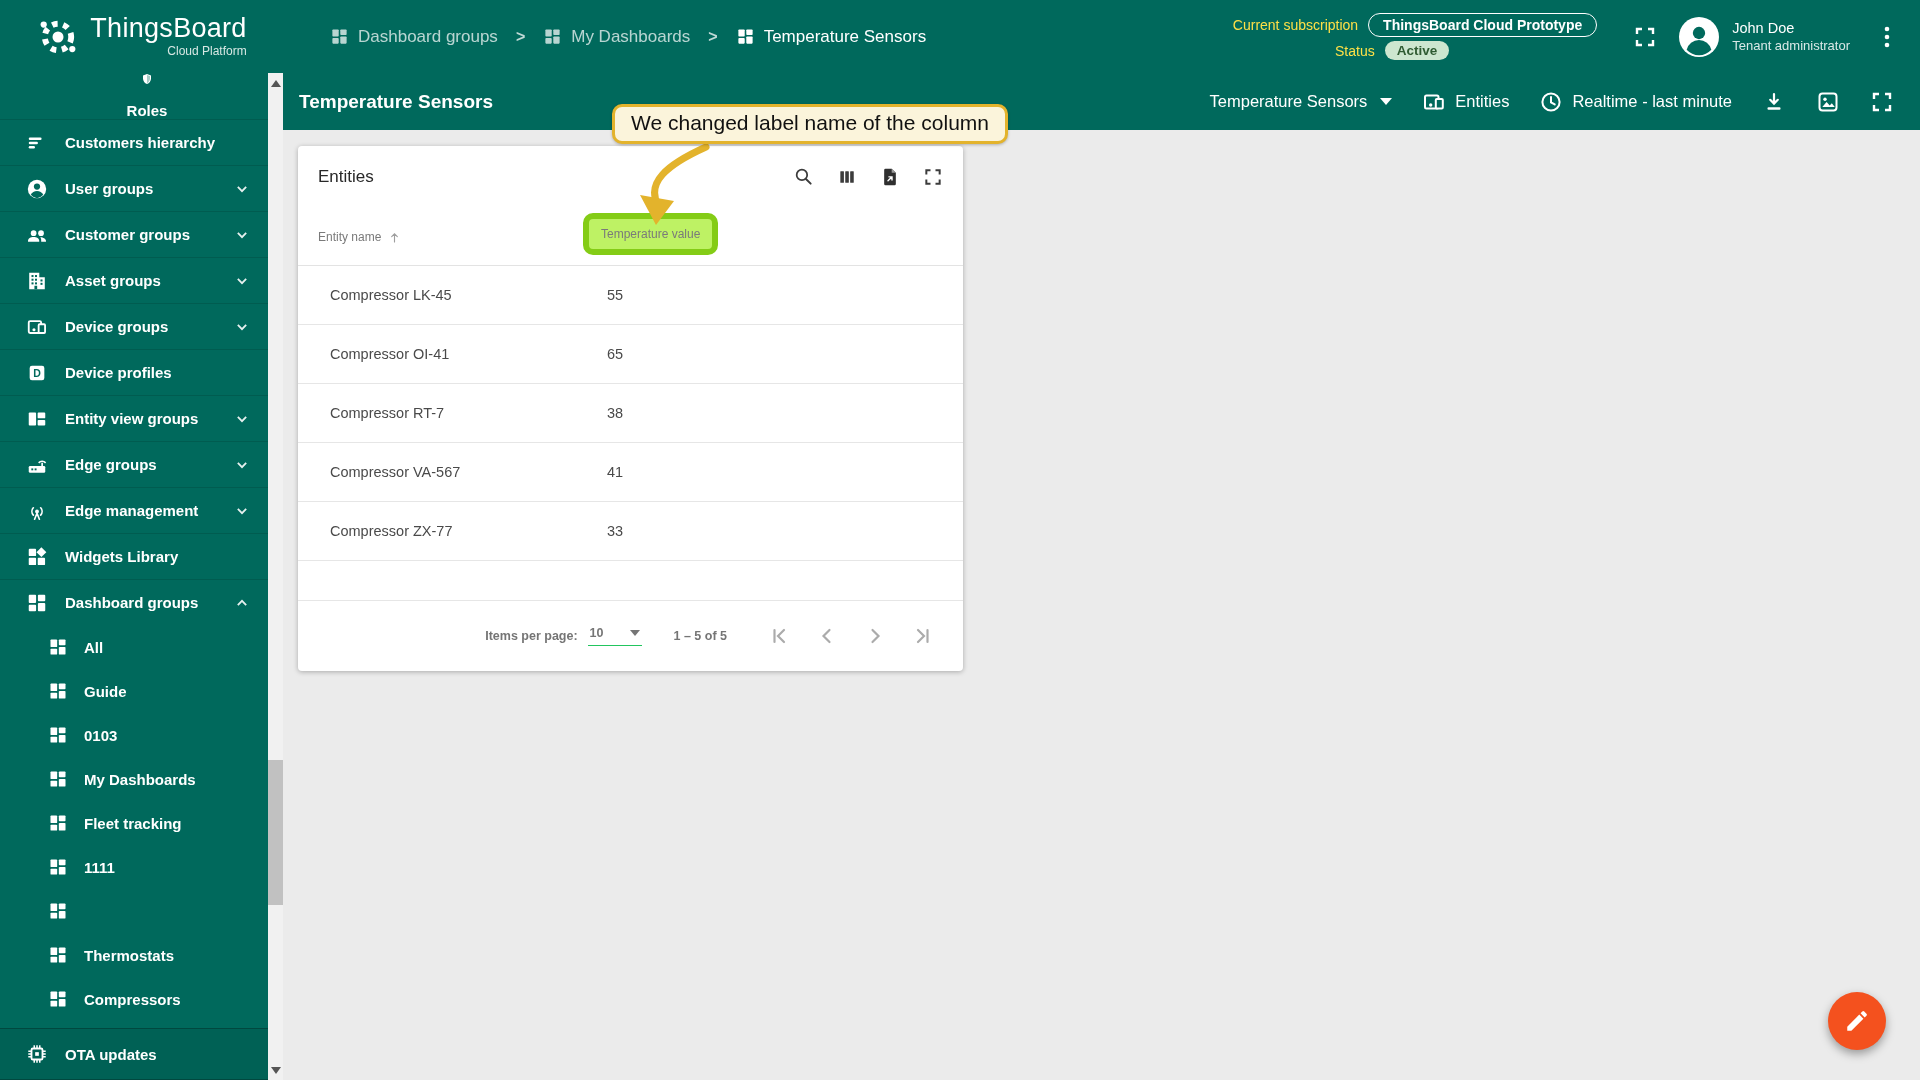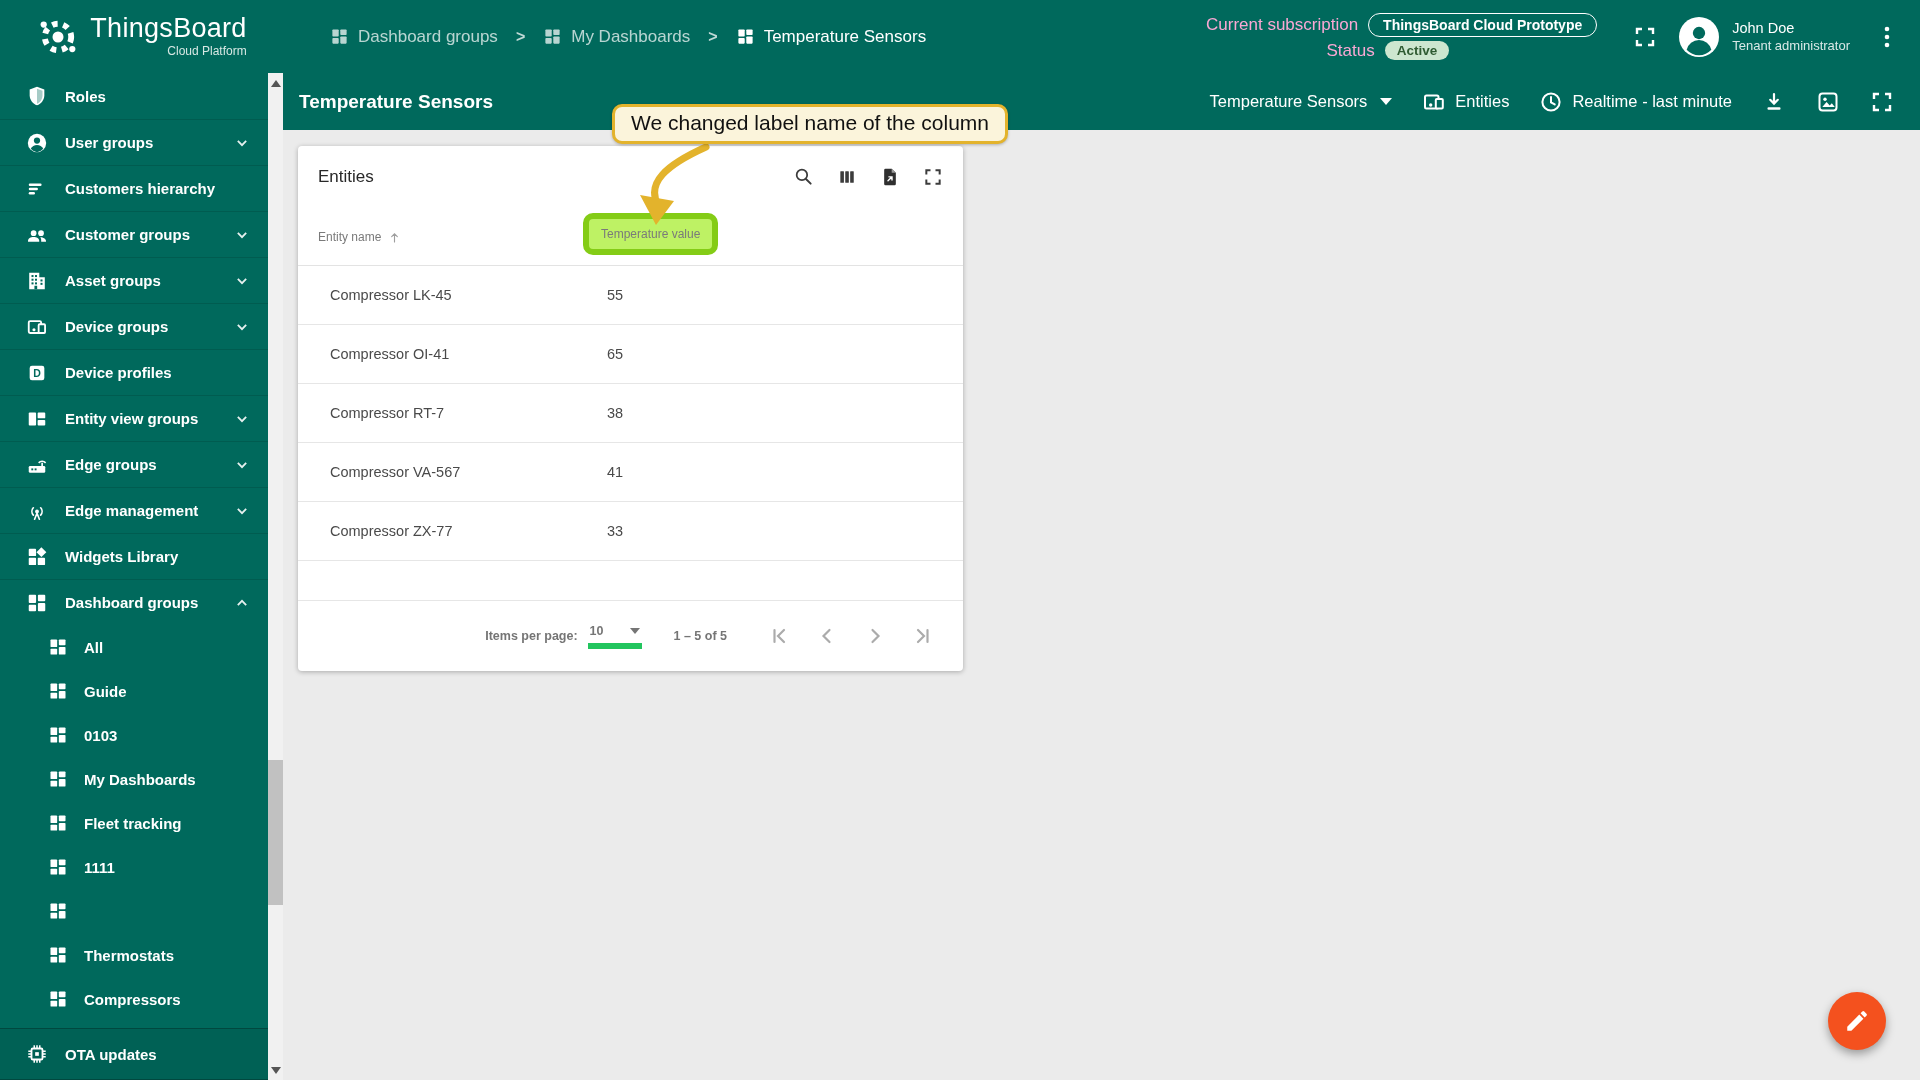--- a/index.html
+++ b/index.html
@@ -18,40 +18,40 @@
   .breadcrumbs { display:flex; align-items:center; gap:14px; padding-left:47px; }
   .crumb { display:flex; align-items:center; gap:9px; color:rgba(255,255,255,.72); font-size:17px; font-weight:500; cursor:pointer; }
   .crumb svg { opacity:.72; }
   .crumb.active { color:#fff; }
   .crumb.active svg { opacity:1; }
   .crumb-sep { color:rgba(255,255,255,.75); font-size:16px; font-weight:700; padding:0 4px; }
 
   .header-right { margin-left:auto; display:flex; align-items:center; padding-right:24px; }
   .sub-block { display:flex; flex-direction:column; align-items:flex-end; gap:4px; margin-right:36px; }
   .sub-row { display:flex; align-items:center; gap:10px; }
-  .sub-label { color:#f9a8d4; font-size:17px; }
+  .sub-label { color:#fde047; font-size:14px; }
   .sub-pill { border:1.5px solid #fff; border-radius:15px; color:#fff; font-size:14px; font-weight:700;
               padding:3px 14px; white-space:nowrap; }
   .status-row { margin-right:148px; }
   .status-pill { background:#CDE6CF; color:#2F5B32; font-weight:700; font-size:13.5px;
                  border-radius:12px; padding:2px 12px; }
   .icon-btn { background:none; border:none; cursor:pointer; display:flex; align-items:center; justify-content:center; }
   .hdr-fullscreen { margin-right:22px; }
   .avatar { width:40px; height:40px; border-radius:50%; background:#fff; display:flex; align-items:center;
             justify-content:center; overflow:hidden; margin-right:13px; cursor:pointer; }
   .user-text { display:flex; flex-direction:column; margin-right:28px; cursor:default; }
   .user-name { color:#fff; font-size:14.5px; }
   .user-role { color:rgba(255,255,255,.85); font-size:13px; margin-top:2px; }
   .kebab { display:flex; flex-direction:column; gap:3px; padding:6px; }
 
   
   .sidebar { position:absolute; left:0; top:73px; width:268px; height:1007px; background:#00695C; z-index:4; }
   .nav-item { height:46px; display:flex; align-items:center; gap:17px; padding-left:26px;
               border-top:1px solid rgba(0,0,0,.12); cursor:pointer; }
-  .nav-item:first-child { border-top:none; }
+  .nav-item:first-child { border-top:none;flex-direction:column; }
   .nav-label { color:#fff; font-size:15px; font-weight:700; white-space:nowrap; }
   .nav-chevron { margin-left:auto; margin-right:16px; display:flex; }
   .nav-child { height:44px; display:flex; align-items:center; gap:16px; padding-left:48px; cursor:pointer; }
   .sidebar-footer { position:absolute; left:0; bottom:0; width:100%; height:52px; display:flex; align-items:center;
                     gap:17px; padding-left:26px; background:rgba(0,0,0,.07);
                     border-top:1px solid rgba(0,0,0,.25); border-bottom:1px solid rgba(0,0,0,.25); cursor:pointer; }
   
   .side-scroll { position:absolute; left:268px; top:73px; width:15px; height:1007px; background:#F1F1F1; z-index:4; }
   .scroll-arrow { position:absolute; left:0; width:15px; height:16px; display:flex; align-items:center; justify-content:center; cursor:pointer; }
   .scroll-arrow.up { top:2px; }
@@ -83,21 +83,21 @@
            margin-top:22px; min-height:48px; border-bottom:1px solid #E3E3E3; }
   .th { color:#7A7A7A; font-size:12px; display:flex; align-items:center; gap:6px; cursor:pointer; }
   .th-highlight { border:6px solid #84cc16; border-radius:10px; padding:8px 12px; margin:4px 0 10px -12px;
                   display:inline-flex; width:max-content; background:#bef264; }
   .trow { display:grid; grid-template-columns:277px 1fr; align-items:center; padding-left:32px;
           height:59px; border-bottom:1px solid #E6E6E6; font-size:14.5px; color:#4A4A4A; cursor:pointer; }
   .tfill { flex:1; border-bottom:1px solid #E6E6E6; }
   .paginator { height:70px; display:flex; align-items:center; justify-content:flex-end;
                color:#757575; font-size:12.5px; padding-right:22px;font-weight:bold; }
   .pg-label { margin-right:10px; }
-  .pg-select { display:flex; align-items:baseline; gap:26px; border-bottom:6px solid #22c55e;
+  .pg-select { display:flex; align-items:baseline; gap:26px; border-bottom:1px solid #22c55e;
                padding:0 2px 5px 2px; margin-right:32px; cursor:pointer; }
   .pg-caret { width:0; height:0; border-left:5px solid transparent; border-right:5px solid transparent;
               border-top:6px solid #757575; align-self:center; }
   .pg-range { margin-right:40px; }
   .pg-btns { display:flex; align-items:center; gap:24px; padding-right:6px; }
   .pg-btns .icon-btn { opacity:.9; }
 
   
   .callout { position:absolute; left:612px; top:104px; z-index:20; background:#FBF4DB;
              border:3px solid #E3B32C; border-radius:10px; padding:4px 16px 6px 16px;
@@ -211,40 +211,40 @@
 
     <div class="nav-item">
       <svg width="22" height="22" viewBox="0 0 24 24" fill="#fff">
           <path d="M12 1.8 4 4.8v6.4c0 4.9 3.4 9.5 8 10.9 4.6-1.4 8-6 8-10.9V4.8z"></path>
           <path d="M12 4v16.4c3.5-1.3 6-5 6-9.2V6.2z" fill="#00695C" opacity=".35"></path>
         </svg>
       <span class="nav-label">Roles</span>
     </div>
 
     <div class="nav-item">
+      <svg width="22" height="22" viewBox="0 0 24 24" fill="#fff">
+          <rect x="3" y="6" width="14" height="2.6" rx="1.3"></rect>
+          <rect x="3" y="10.7" width="10" height="2.6" rx="1.3"></rect>
+          <rect x="3" y="15.4" width="6.8" height="2.6" rx="1.3"></rect>
+        </svg>
+      <span class="nav-label">Customers hierarchy</span>
+    </div>
+
+    <div class="nav-item">
       <svg width="22" height="22" viewBox="0 0 24 24">
           <circle cx="12" cy="12" r="10" fill="#fff"></circle>
           <circle cx="12" cy="9.4" r="3.4" fill="#00695C"></circle>
           <path d="M5.2 18.4c1.3-2.7 3.8-4.2 6.8-4.2s5.5 1.5 6.8 4.2A10 10 0 0 1 12 22a10 10 0 0 1-6.8-3.6z" fill="#00695C"></path>
         </svg>
       <span class="nav-label">User groups</span>
       <span class="nav-chevron">
           <svg width="20" height="20" viewBox="0 0 24 24" stroke="#fff" opacity=".9">
             <use href="#i-chev"></use>
           </svg>
         </span>
-    </div>
-
-    <div class="nav-item">
-      <svg width="22" height="22" viewBox="0 0 24 24" fill="#fff">
-          <rect x="3" y="6" width="14" height="2.6" rx="1.3"></rect>
-          <rect x="3" y="10.7" width="10" height="2.6" rx="1.3"></rect>
-          <rect x="3" y="15.4" width="6.8" height="2.6" rx="1.3"></rect>
-        </svg>
-      <span class="nav-label">Customers hierarchy</span>
     </div>
 
     <div class="nav-item">
       <svg width="22" height="22" viewBox="0 0 24 24" fill="#fff">
           <circle cx="8.3" cy="10" r="3.1"></circle>
           <path d="M2.2 18.4c0-2.5 2.8-4.1 6.1-4.1s6.1 1.6 6.1 4.1v1H2.2z"></path>
           <circle cx="16.4" cy="10" r="3.1"></circle>
           <path d="M15.6 14.4c3.3.2 6.2 1.7 6.2 4v1h-5.2a5.6 5.6 0 0 0-1-5z"></path>
         </svg>
       <span class="nav-label">Customer groups</span>

